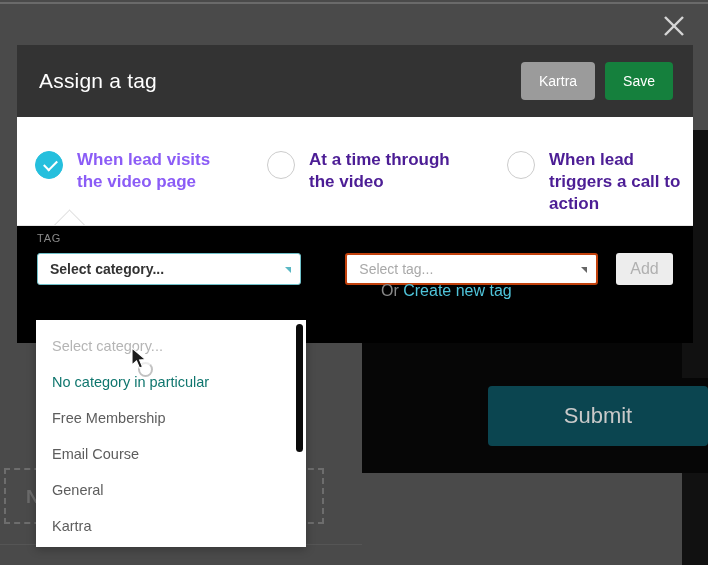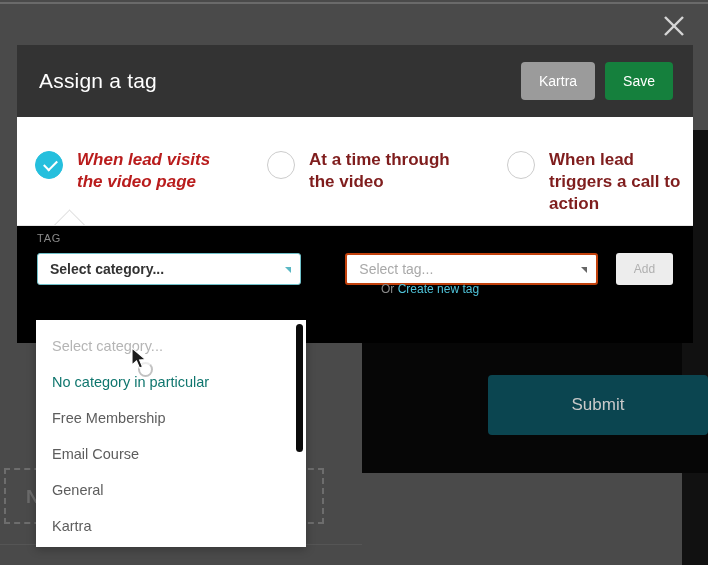--- a/index.html
+++ b/index.html
@@ -38,27 +38,27 @@
     position: absolute;
     left: 682px;
     top: 130px;
     width: 26px;
     height: 435px;
     background: #111111;
   }
   .bg-submit-btn {
     position: absolute;
     left: 488px;
-    top: 375px;
+    top: 386px;
     width: 220px;
     height: 60px;
     background: #0b4550;
     border-radius: 4px;
     color: #c9c9c9;
-    font-size: 17px;
+    font-size: 22px;
     display: flex;
     align-items: center;
     justify-content: center;
   }
   .bg-dark-band {
     position: absolute;
     left: 362px;
     top: 378px;
     width: 346px;
     height: 95px;
@@ -205,25 +205,25 @@
     top: 8px;
     width: 11px;
     height: 6px;
     border-left: 2px solid #ffffff;
     border-bottom: 2px solid #ffffff;
     transform: rotate(-45deg);
   }
   .tab-label {
     font-size: 17px;
     line-height: 22px;
-    color: #7f1d1d;
+    color: #4c1d95;
     font-weight: bold;
     max-width: 160px;
   }
-  .tab.active .tab-label { color: #b91c1c; font-style: italic; }
+  .tab.active .tab-label { color: #8b5cf6; }
 
   
   .tab-notch {
     position: absolute;
     left: 36px;
     bottom: -1px;
     width: 34px;
     height: 17px;
     overflow: hidden;
   }
@@ -295,30 +295,30 @@
   .select-tag .select-arrow { border-top-color: #666666; }
 
   .btn-add {
     margin-left: 18px;
     width: 58px;
     height: 32px;
     background: #ededed;
     color: #b0b0b0;
     border: none;
     border-radius: 3px;
-    font-size: 12px;
+    font-size: 16px;
     font-family: inherit;
     cursor: pointer;
   }
 
   .create-new-wrap {
     position: absolute;
     left: 364px;
     top: 56px;
-    font-size: 12px;
+    font-size: 16px;
     color: #888888;
   }
   .create-new-link {
     color: #4fc3d9;
     text-decoration: none;
     cursor: pointer;
   }
 
   
   .dropdown {

